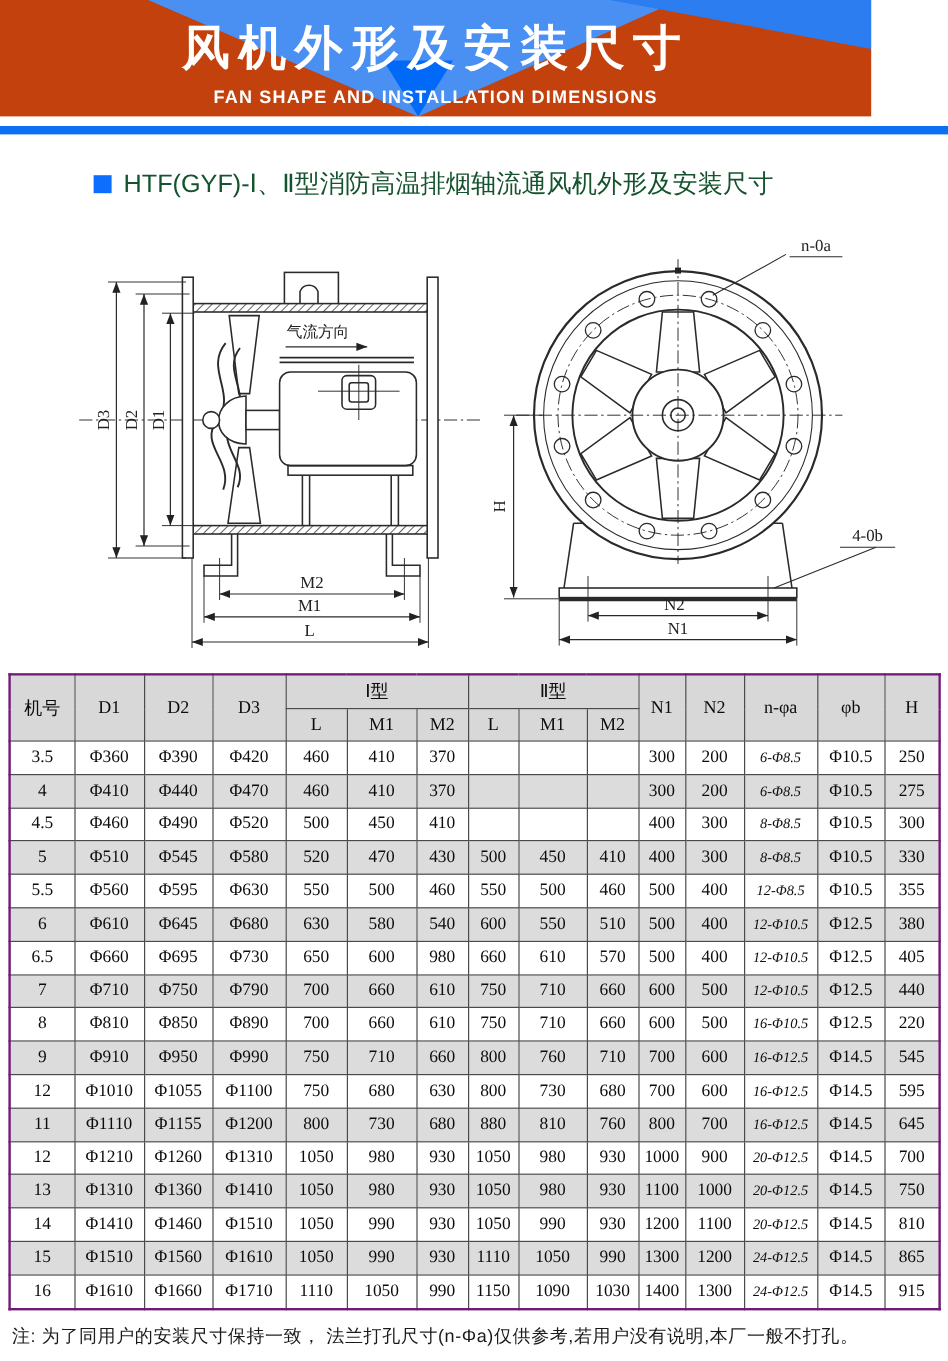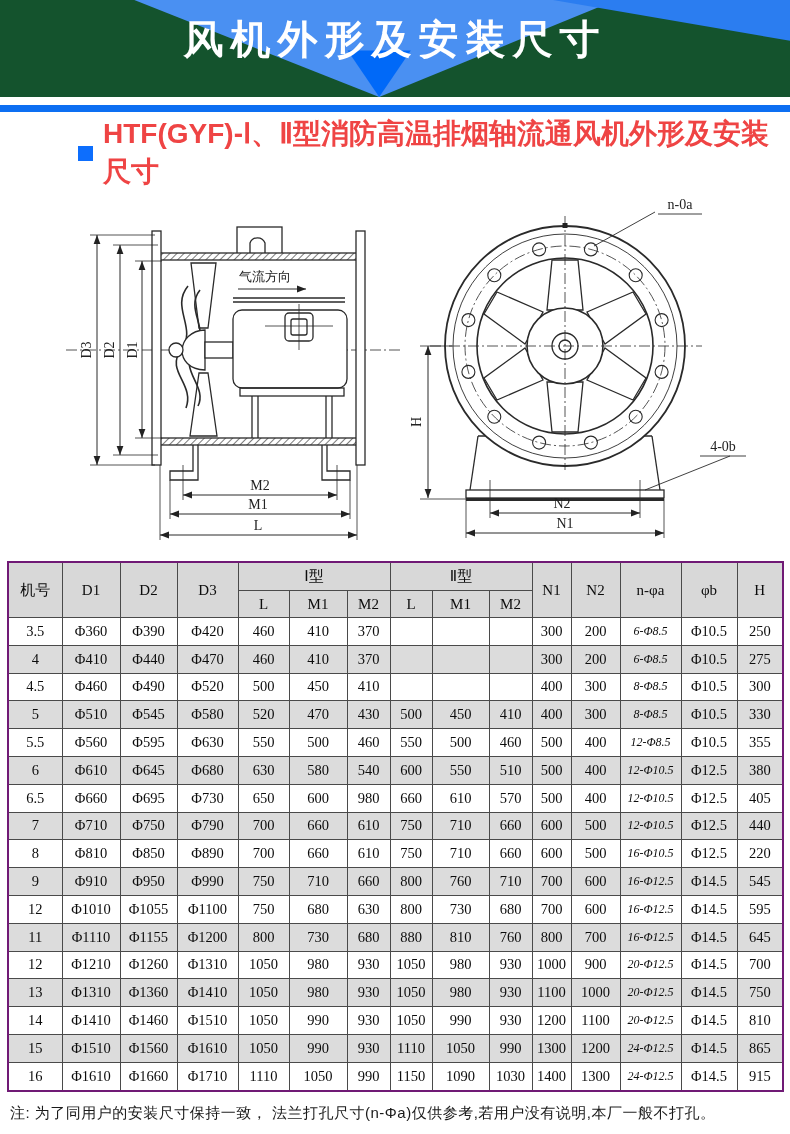--- a/index.html
+++ b/index.html
@@ -1,35 +1,35 @@
 <!DOCTYPE html>
 <html><head>
 <meta charset="utf-8">
 <style>
   html,body{margin:0;padding:0;}
   body{
     width:790px;height:1134px;overflow:hidden;background:#ffffff;
     font-family:"Liberation Sans", sans-serif;color:#111;
   }
   
-  .banner{position:relative;width:790px;height:97px;background:#14532d;overflow:hidden;}
+  .banner{position:relative;width:726px;height:97px;background:#c2410c;overflow:hidden;}
   .banner .tri-light{position:absolute;inset:0;background:#4a90f2;
     clip-path:polygon(17% 0,78% 0,48% 100%);}
   .banner .tri-mid{position:absolute;inset:0;background:#2b7df0;
     clip-path:polygon(70% 0,100% 0,100% 42%);}
   .banner .tri-notch{position:absolute;inset:0;background:#0069f8;
     clip-path:polygon(44% 52%,52% 52%,48% 100%);}
   .banner-text{position:absolute;inset:0;text-align:center;z-index:3;}
   .banner-title{margin-top:12px;font-size:40px;font-weight:bold;color:#ffffff;letter-spacing:7px;}
   .banner-subtitle{margin-top:6px;font-size:15px;font-weight:bold;color:#ffffff;letter-spacing:1px;}
   .divider-bar{width:790px;height:7px;background:#0d6ff2;margin-top:8px;}
   
   .section-heading{display:flex;align-items:center;margin:26px 0 0 78px;height:30px;}
   .bullet{width:15px;height:15px;background:#0d6efd;margin-right:10px;flex:none;}
-  .heading-text{font-size:28px;font-weight:bold;color:#ef4444;}
+  .heading-text{font-size:21px;font-weight:normal;color:#14532d;}
   
   .drawings{position:relative;width:790px;height:378px;}
   .drawings svg{position:absolute;left:0;top:0;}
   .dimtxt{font-family:"Liberation Serif", serif;font-size:14px;fill:#222;}
   .cntxt{font-size:13px;fill:#222;}
   
   table.dim-table{border-collapse:collapse;table-layout:fixed;width:776px;margin:15px 0 0 7px;
     font-family:"Liberation Serif", serif;}
   .dim-table th,.dim-table td{border:1px solid #4a4a4a;text-align:center;vertical-align:middle;
     padding:0;font-size:14.5px;font-weight:normal;color:#0c0c0c;overflow:hidden;white-space:nowrap;}
@@ -44,20 +44,21 @@
 </style>
 </head>
 <body>
 
 <div class="banner">
   <div class="tri-light"></div>
   <div class="tri-mid"></div>
   <div class="tri-notch"></div>
   <div class="banner-text">
     <div class="banner-title">风机外形及安装尺寸</div>
+    <div class="banner-subtitle">FAN SHAPE AND INSTALLATION DIMENSIONS</div>
   </div>
 </div>
 <div class="divider-bar"></div>
 
 <div class="section-heading">
   <span class="bullet"></span>
   <span class="heading-text">HTF(GYF)-Ⅰ、Ⅱ型消防高温排烟轴流通风机外形及安装尺寸</span>
 </div>
 
 <div class="drawings">

